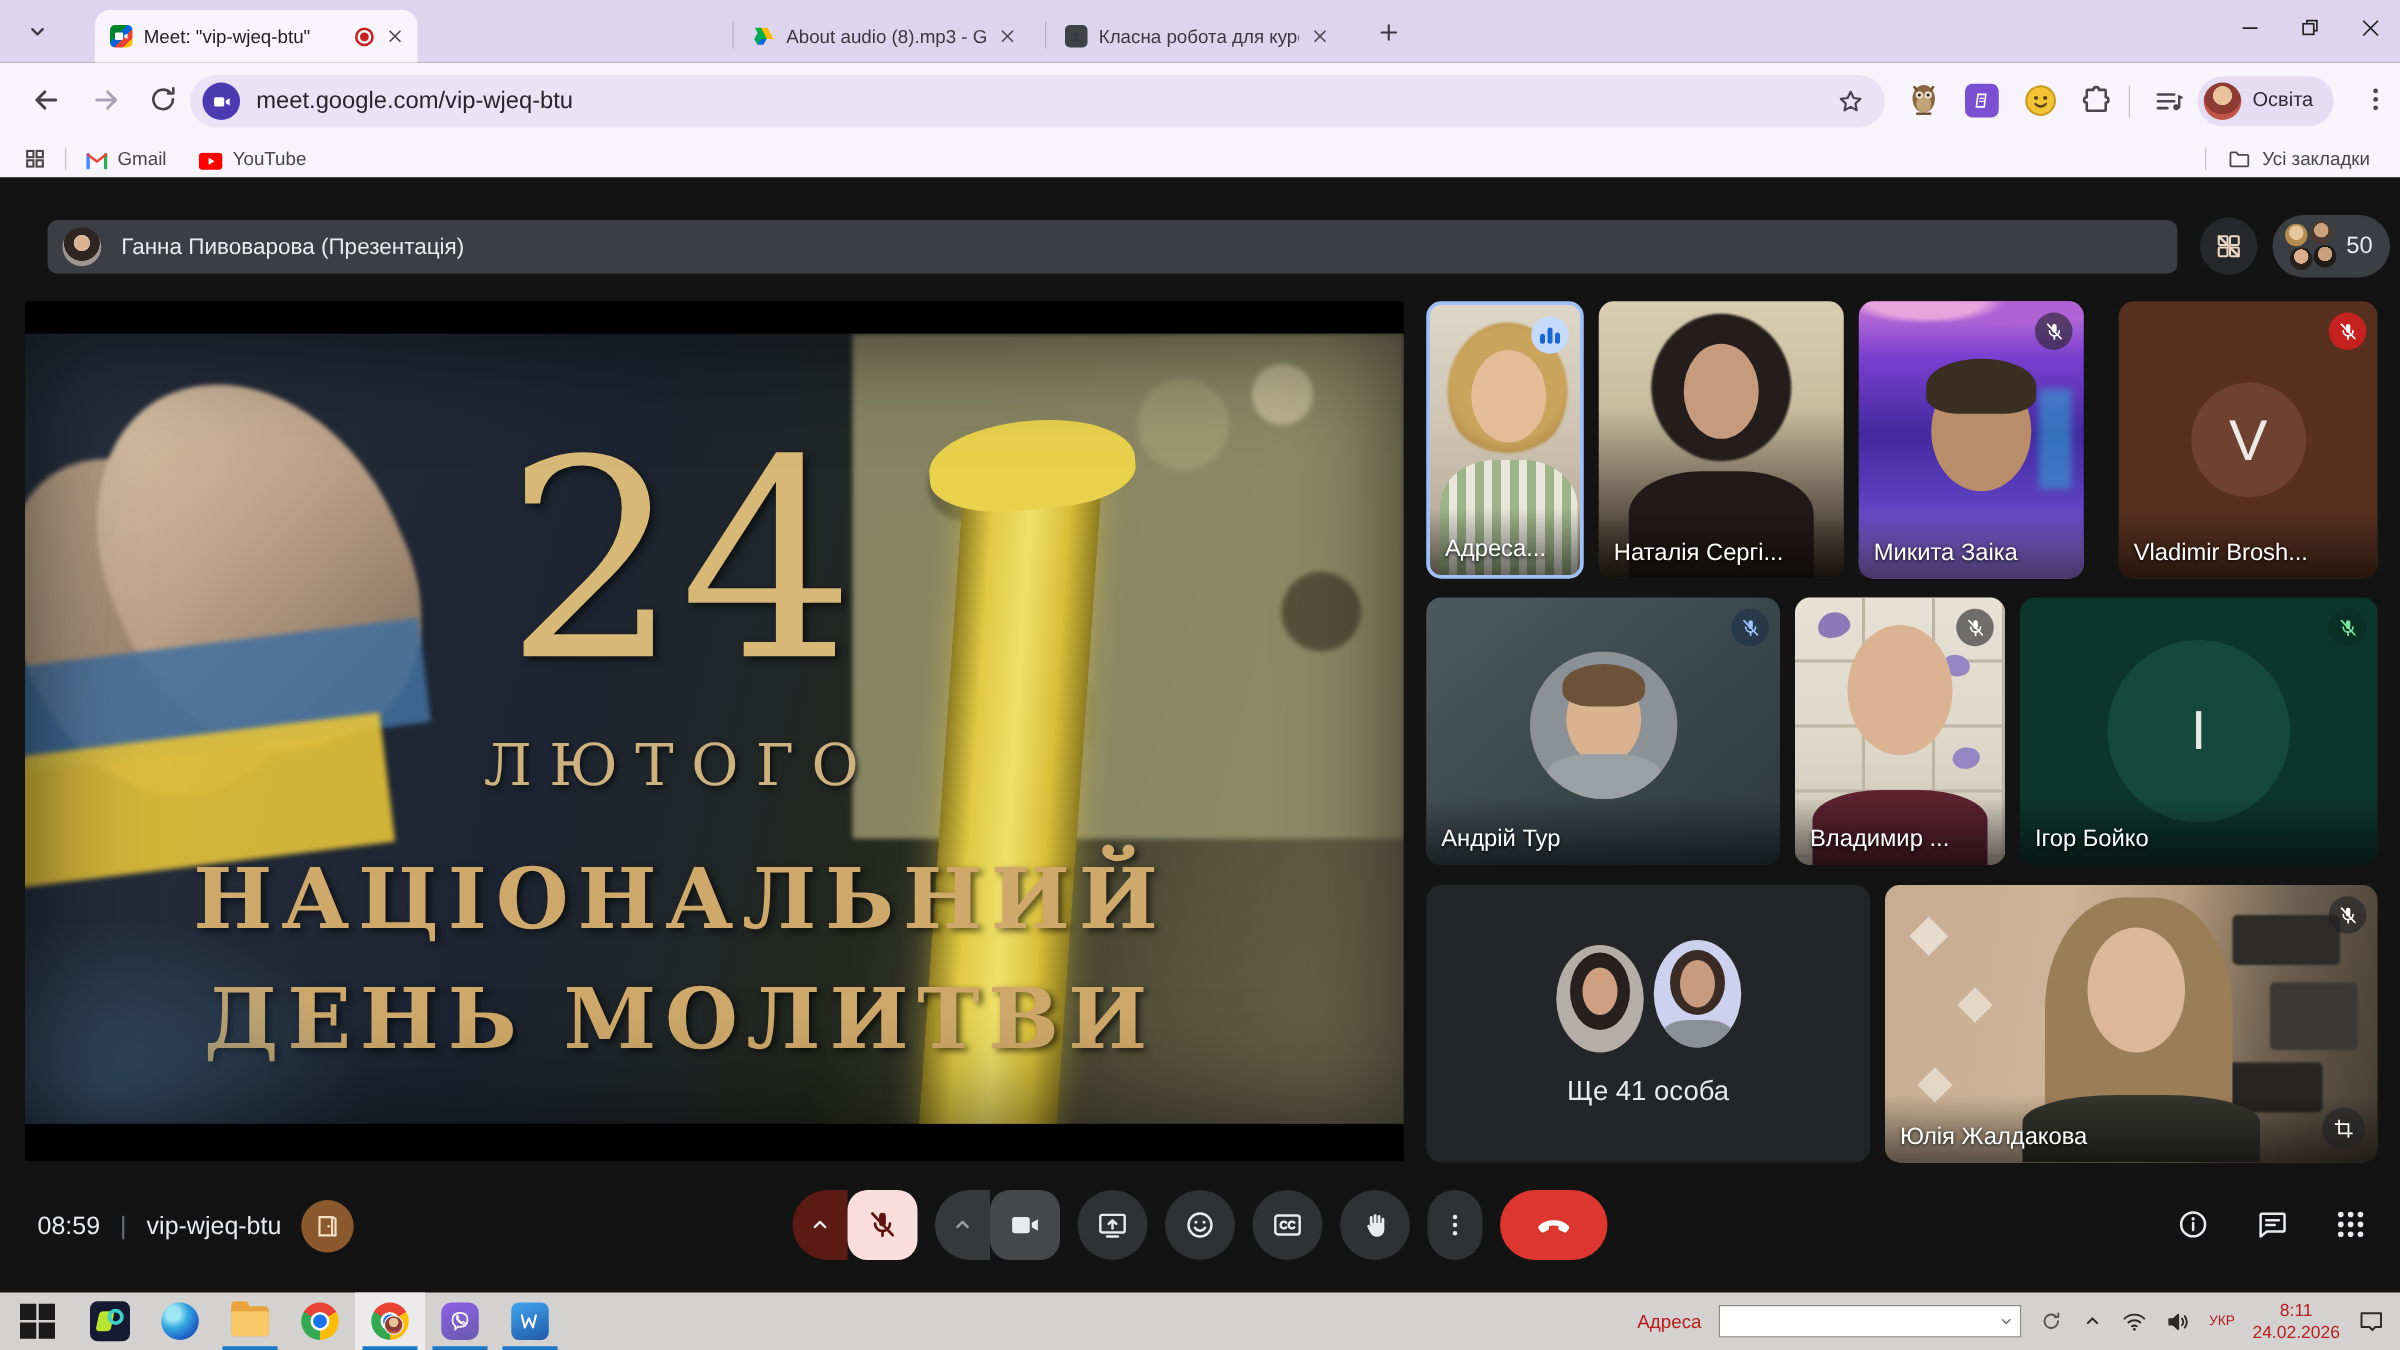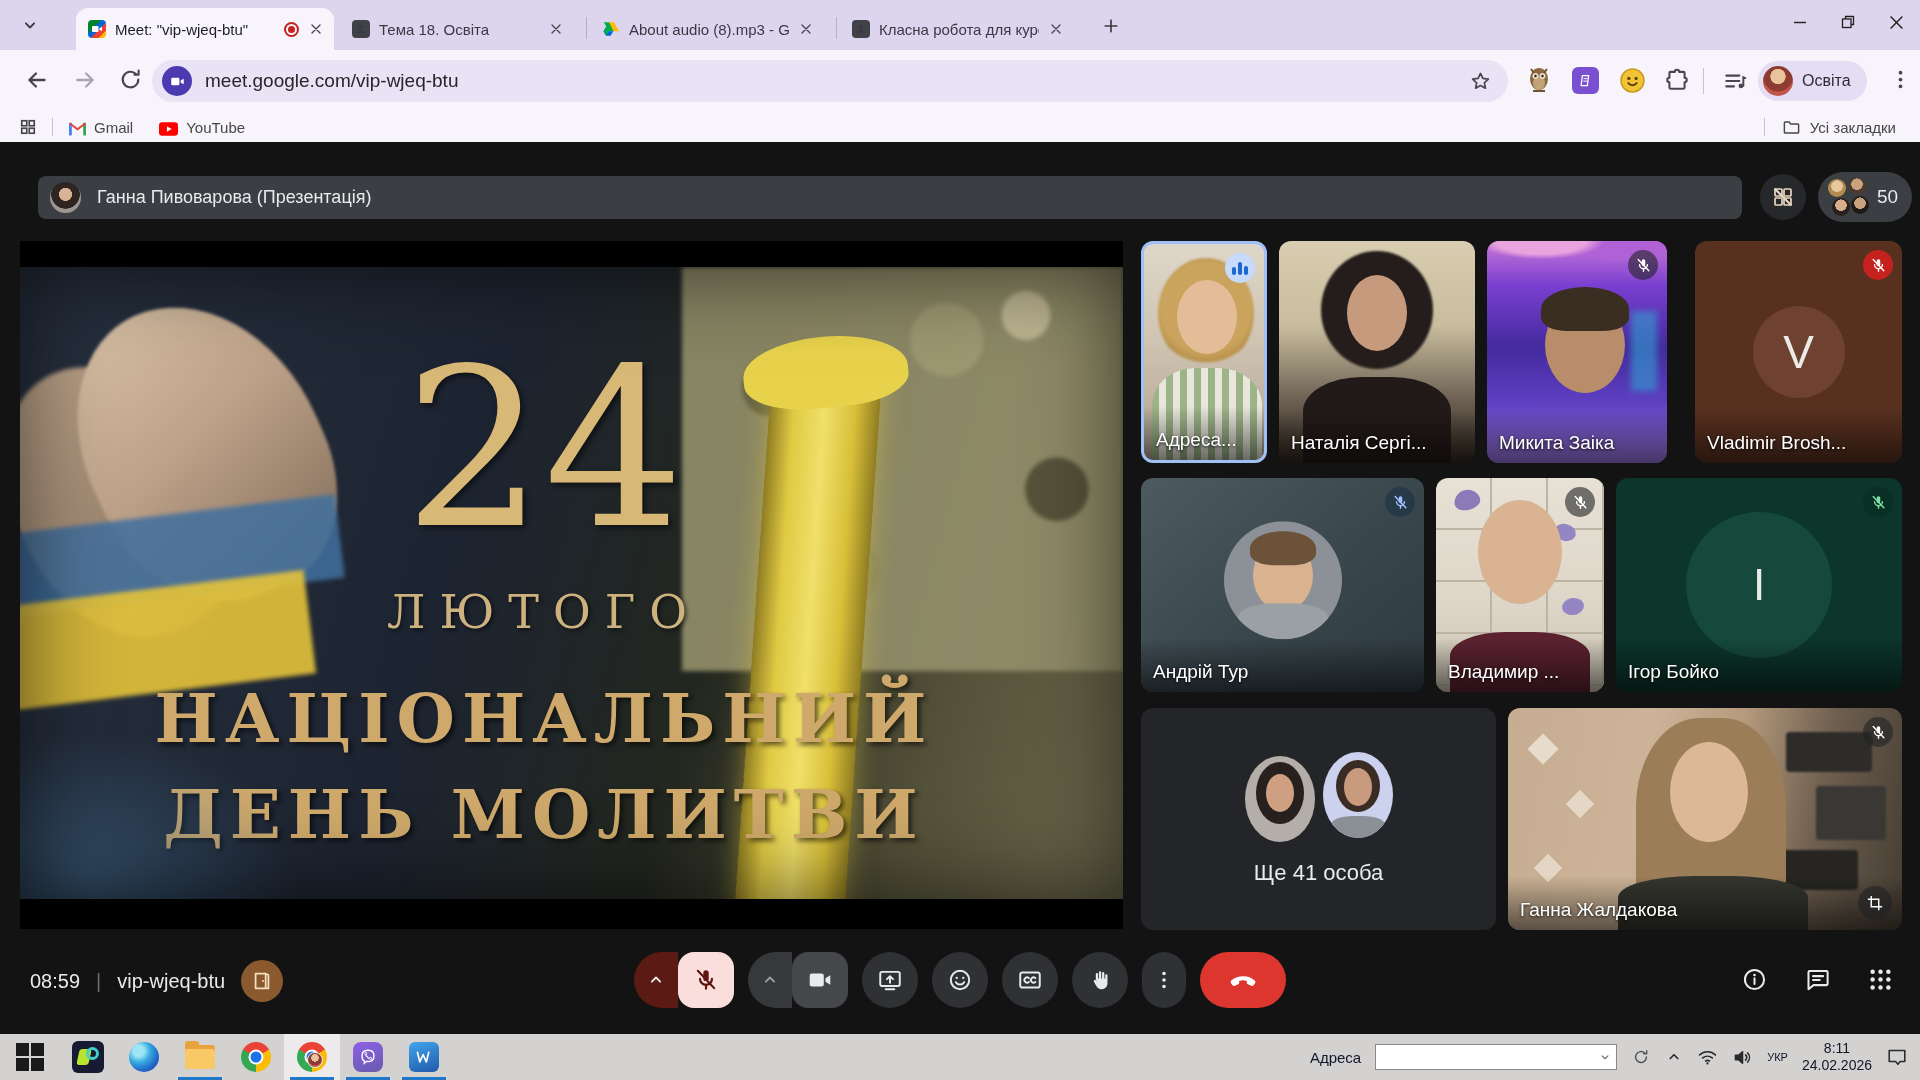--- a/index.html
+++ b/index.html
@@ -101,21 +101,21 @@
   .circbtn{width:56px;height:56px;border-radius:50%;background:#303134;display:flex;align-items:center;justify-content:center;color:#e8eaed}
   .slimbtn{width:44px;height:56px;border-radius:28px;background:#303134;display:flex;align-items:center;justify-content:center;color:#e8eaed}
   .endbtn{width:86px;height:56px;border-radius:28px;background:#dc362e;display:flex;align-items:center;justify-content:center;color:#fff}
   .fright{position:absolute;right:26px;top:824px;display:flex;align-items:center;gap:36px;color:#e8eaed}
 
   
   .taskbar{position:absolute;left:0;bottom:0;width:100%;height:46px;background:#d4d1d1;display:flex;align-items:center}
   .tbtn{position:relative;width:56px;height:46px;display:flex;align-items:center;justify-content:center}
   .tbtn.activeapp{background:#eceaea}
   .runline{position:absolute;left:6px;right:6px;bottom:0;height:3px;background:#1d79c7}
-  .tray{position:absolute;right:0;top:0;height:46px;display:flex;align-items:center;gap:14px;padding-right:12px;color:#0f172a}
+  .tray{position:absolute;right:0;top:0;height:46px;display:flex;align-items:center;gap:14px;padding-right:12px;color:#b91c1c}
   .addrlbl{font-size:15px}
   .addrinput{width:242px;height:26px;background:#fff;border:1px solid #8a8a8a;display:flex;align-items:center;justify-content:flex-end;padding-right:4px;color:#666}
   .trayic{color:#2a2a2a}
   .clock{font-size:14px;line-height:17px;text-align:center}
   .lang{font-size:11px}
 
   
   .chromelogo{position:relative;width:30px;height:30px;border-radius:50%;background:conic-gradient(from 60deg,#fbbc05 0 120deg,#34a853 120deg 240deg,#ea4335 240deg 360deg)}
   .chromelogo i{position:absolute;left:50%;top:50%;transform:translate(-50%,-50%);width:15px;height:15px;border-radius:50%;background:#fff}
   .chromelogo b{position:absolute;left:50%;top:50%;transform:translate(-50%,-50%);width:11px;height:11px;border-radius:50%;background:#1a73e8}
@@ -298,33 +298,20 @@
       <span class="recdot">
           <i></i>
         </span>
       <span class="cx">
           <svg width="16" height="16">
             <use href="#i-close"></use>
           </svg>
         </span>
     </div>
 
-    <div class="tab" style="left:340px;width:242px">
-      <span class="favsq">
-          <svg width="12" height="12" fill="#fff" viewBox="0 0 24 24">
-            <use href="#i-person"></use>
-          </svg>
-        </span>
-      <span class="ttl">Тема 18. Освіта</span>
-      <span class="cx">
-          <svg width="16" height="16">
-            <use href="#i-close"></use>
-          </svg>
-        </span>
-    </div>
     <div class="tabsep" style="left:586px"></div>
 
     <div class="tab" style="left:590px;width:242px">
       <span style="flex:0 0 auto">
         <svg width="18" height="18" viewBox="0 0 24 24">
             <path fill="#00ac47" d="M8.5 3h7L22 15h-7z" transform="translate(-6,0)"></path>
             <path fill="#ffba00" d="M9 3h7l6.5 12h-7z"></path>
             <path fill="#2684fc" d="M2 15l3.5-6 3.5 6z" transform="translate(0,0)"></path>
             <path fill="#00832d" d="M9 3L2 15l3.5 0L12.5 3z" opacity="0"></path>
             <path fill="#0066da" d="M5.5 21L2 15h13l-3.5 6z"></path>
@@ -659,21 +646,21 @@
           <svg width="17" height="17">
             <use href="#i-micoff"></use>
           </svg>
         </div>
       <div class="micb" style="top:auto;bottom:10px;right:10px;width:34px;height:34px">
           <svg width="18" height="18">
             <use href="#i-crop"></use>
           </svg>
         </div>
       <div class="scrim"></div>
-      <div class="pname">Ганна Жалдакова</div>
+      <div class="pname">Юлія Жалдакова</div>
     </div>
 
     <div class="fleft">
       <span>08:59</span>
       <span class="fsep">|</span>
       <span>vip-wjeq-btu</span>
       <span class="doorbtn">
           <svg width="22" height="22">
             <use href="#i-door"></use>
           </svg>

